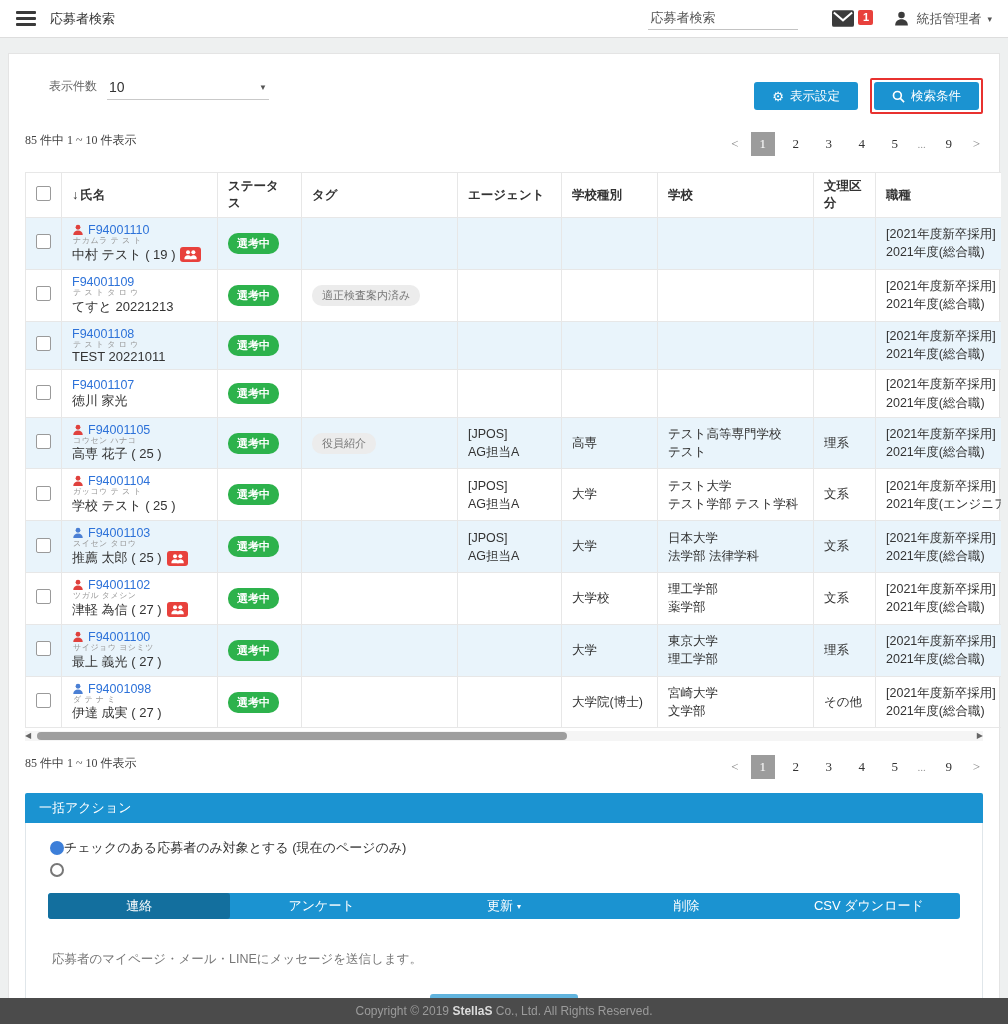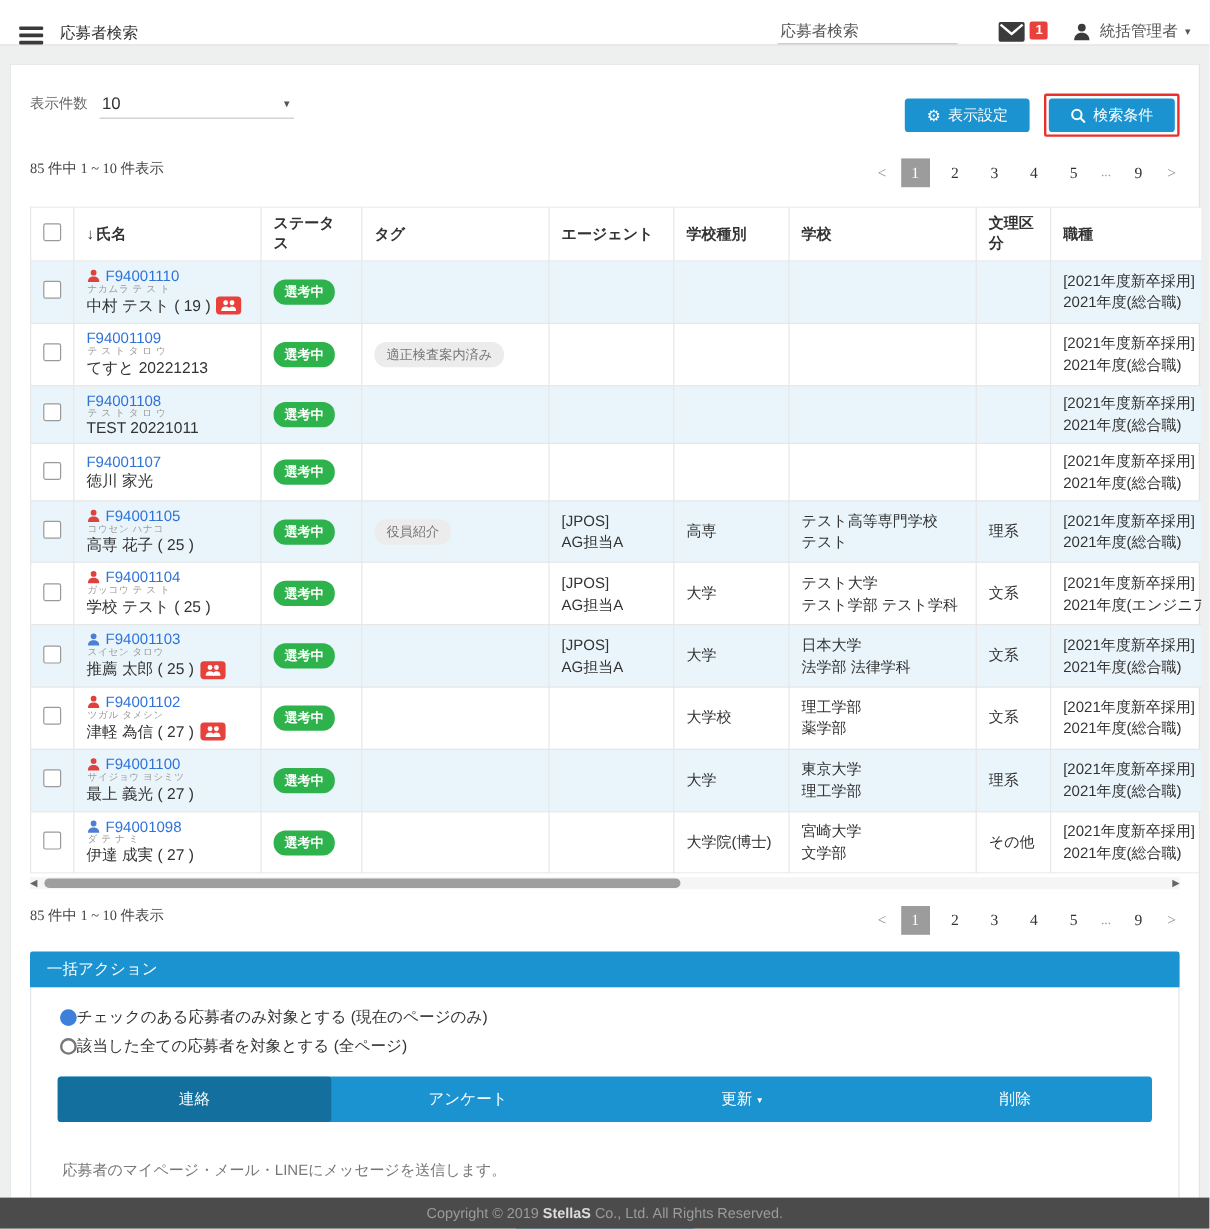--- a/index.html
+++ b/index.html
@@ -3,21 +3,21 @@
 <meta charset="utf-8">
 <style>
   * { margin:0; padding:0; box-sizing:border-box; }
   html,body { width:1008px; height:1024px; }
   body {
     font-family:"Liberation Sans","DejaVu Sans",sans-serif;
     background:#eef0f0; position:relative; overflow:hidden; color:#333;
   }
   
   .topbar { height:38px; background:#fff; border-bottom:1px solid #ddd;
-            display:flex; align-items:flex-end; padding:0 16px; }
+            display:flex; align-items:center; padding:0 16px; }
   .hamburger { width:20px; height:15px; display:flex; flex-direction:column;
                justify-content:space-between; cursor:pointer; }
   .hamburger span { height:3px; background:#3a3a3a; border-radius:1px; }
   .topbar-title { font-size:13px; color:#333; margin-left:14px; }
   .topbar-right { margin-left:auto; display:flex; align-items:center; }
   .hdr-search { width:150px; border:none; border-bottom:1px solid #c3c3c3;
                 font-size:13px; color:#555; padding:3px 2px; background:transparent;
                 font-family:inherit; outline:none; margin-right:34px; }
   .mail-wrap { display:flex; align-items:flex-start; }
   .mail-icon { width:22px; height:17px; color:#3b3b3b; }
@@ -25,21 +25,21 @@
                 min-width:15px; height:15px; line-height:15px; text-align:center;
                 border-radius:2px; margin-left:4px; padding:0 2px; }
   .user-menu { display:flex; align-items:center; margin-left:20px; cursor:pointer; }
   .user-icon { width:17px; height:17px; color:#3b3b3b; }
   .user-name { font-size:13px; color:#555; margin-left:6px; }
   .user-caret { font-size:9px; color:#555; margin-left:6px; }
   
   .card { margin:15px 8px 0; background:#fff; border:1px solid #e4e4e4; padding-bottom:2px; }
   .controls { display:flex; justify-content:space-between; align-items:flex-start;
               padding:24px 16px 0; }
-  .per-page { display:flex; align-items:flex-start; }
+  .per-page { display:flex; align-items:flex-end;margin-left:24px; }
   .per-page-label { font-size:12px; color:#666; margin-right:10px; padding-bottom:5px; }
   .per-page-select { width:162px; border-bottom:1px solid #c9c9c9; display:flex;
                      justify-content:space-between; align-items:center;
                      padding:0 2px 4px; cursor:pointer; }
   .per-page-value { font-size:14px; color:#333; }
   .select-caret { font-size:8px; color:#555; }
   .btn-row { display:flex; align-items:center; gap:12px; }
   .btn { background:#1b93d1; color:#fff; border:none; border-radius:3px; height:28px;
          padding:0 18px; font-size:12.5px; display:inline-flex; align-items:center;
          gap:6px; font-family:inherit; cursor:pointer; }
@@ -98,21 +98,21 @@
   .bulk-header { background:#1b93d1; color:#fff; font-size:13px; height:30px;
                  line-height:30px; padding-left:14px; border-radius:2px 2px 0 0; }
   .bulk-body { border:1px solid #e0e6ea; border-top:none; background:#fff;
                padding:16px 0 44px; }
   .radio-group { padding-left:24px; }
   .radio-row { display:flex; align-items:center; margin-bottom:6px; }
   .radio { width:14px; height:14px; border-radius:50%; border:2px solid #777;
            display:inline-block; cursor:pointer; flex:none; }
   .radio.selected { border-color:#3d7fd9; background:#3d7fd9; }
   .radio-label { font-size:13px; color:#333; }
-  .tabbar { margin:16px 22px 0; display:flex; height:38px; background:#1b93d1;
+  .tabbar { margin:16px 22px 0; display:flex; height:26px; background:#1b93d1;
             border-radius:3px; overflow:hidden; }
   .tab { flex:1; color:#fff; font-size:13px; display:flex; align-items:center;
          justify-content:center; cursor:pointer; gap:4px; }
   .tab.active { background:#136f9e; border-radius:3px; }
   .tab-caret { font-size:8px; }
   .bulk-message { margin:32px 0 0 26px; font-size:12.5px; color:#777; }
   .confirm-row { text-align:center; margin-top:26px; }
   .confirm-btn { background:#61b4de; color:#fff; border:none; border-radius:3px;
                  font-size:12.5px; padding:12px 17px; font-family:inherit;
                  cursor:pointer; }
@@ -543,28 +543,28 @@
   <div class="bulk">
     <div class="bulk-header">一括アクション</div>
     <div class="bulk-body">
       <div class="radio-group" id="radio-group">
           <div class="radio-row">
             <span class="radio selected"></span>
             <span class="radio-label">チェックのある応募者のみ対象とする (現在のページのみ)</span>
           </div>
           <div class="radio-row">
             <span class="radio"></span>
-            <span class="radio-label">該当した全ての応募者を対象とする (全ページ)</span>
           </div>
         </div>
       <div class="tabbar" id="tabbar">
           <div class="tab active">連絡</div>
           <div class="tab">アンケート</div>
           <div class="tab">更新<span class="tab-caret">▾</span></div>
           <div class="tab">削除</div>
+          <div class="tab">CSV ダウンロード</div>
         </div>
       <div class="bulk-message">応募者のマイページ・メール・LINEにメッセージを送信します。</div>
       <div class="confirm-row">
         <button class="confirm-btn">送信内容を確認する</button>
       </div>
     </div>
   </div>
 </div>
 
 <div class="footer"><span>Copyright © 2019 </span><b>StellaS</b><span> Co., Ltd. All Rights Reserved.</span></div>

